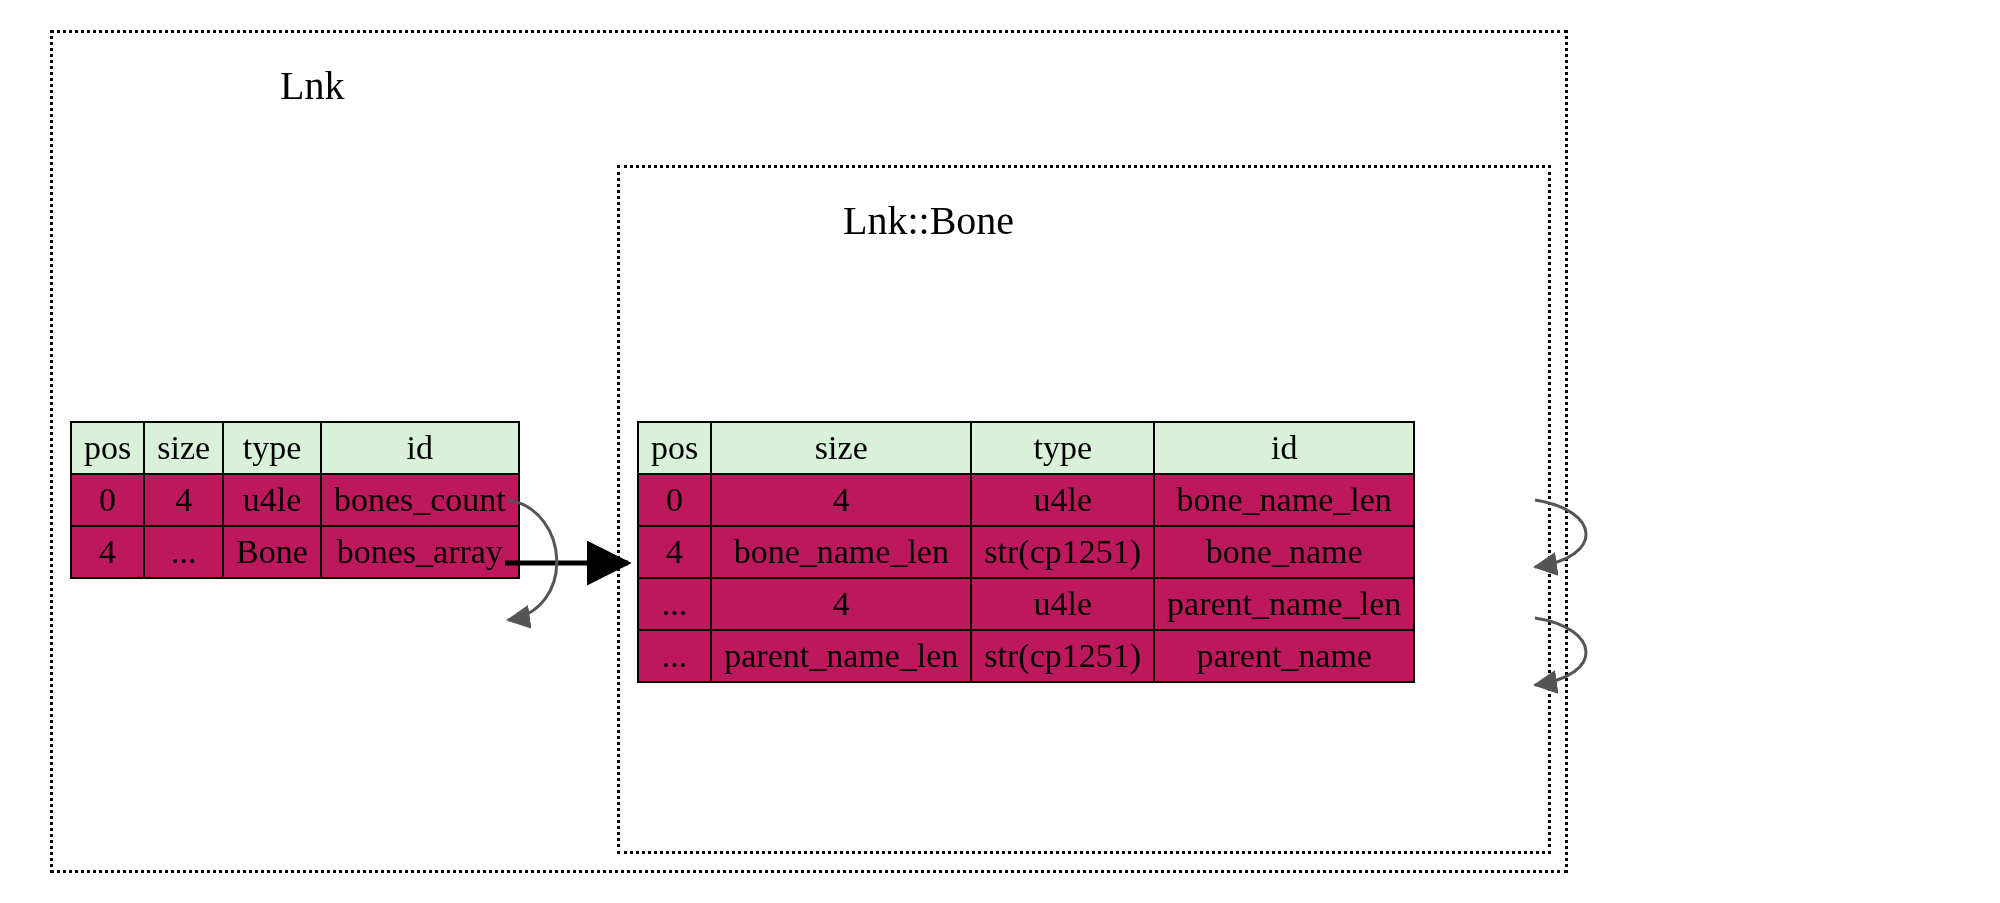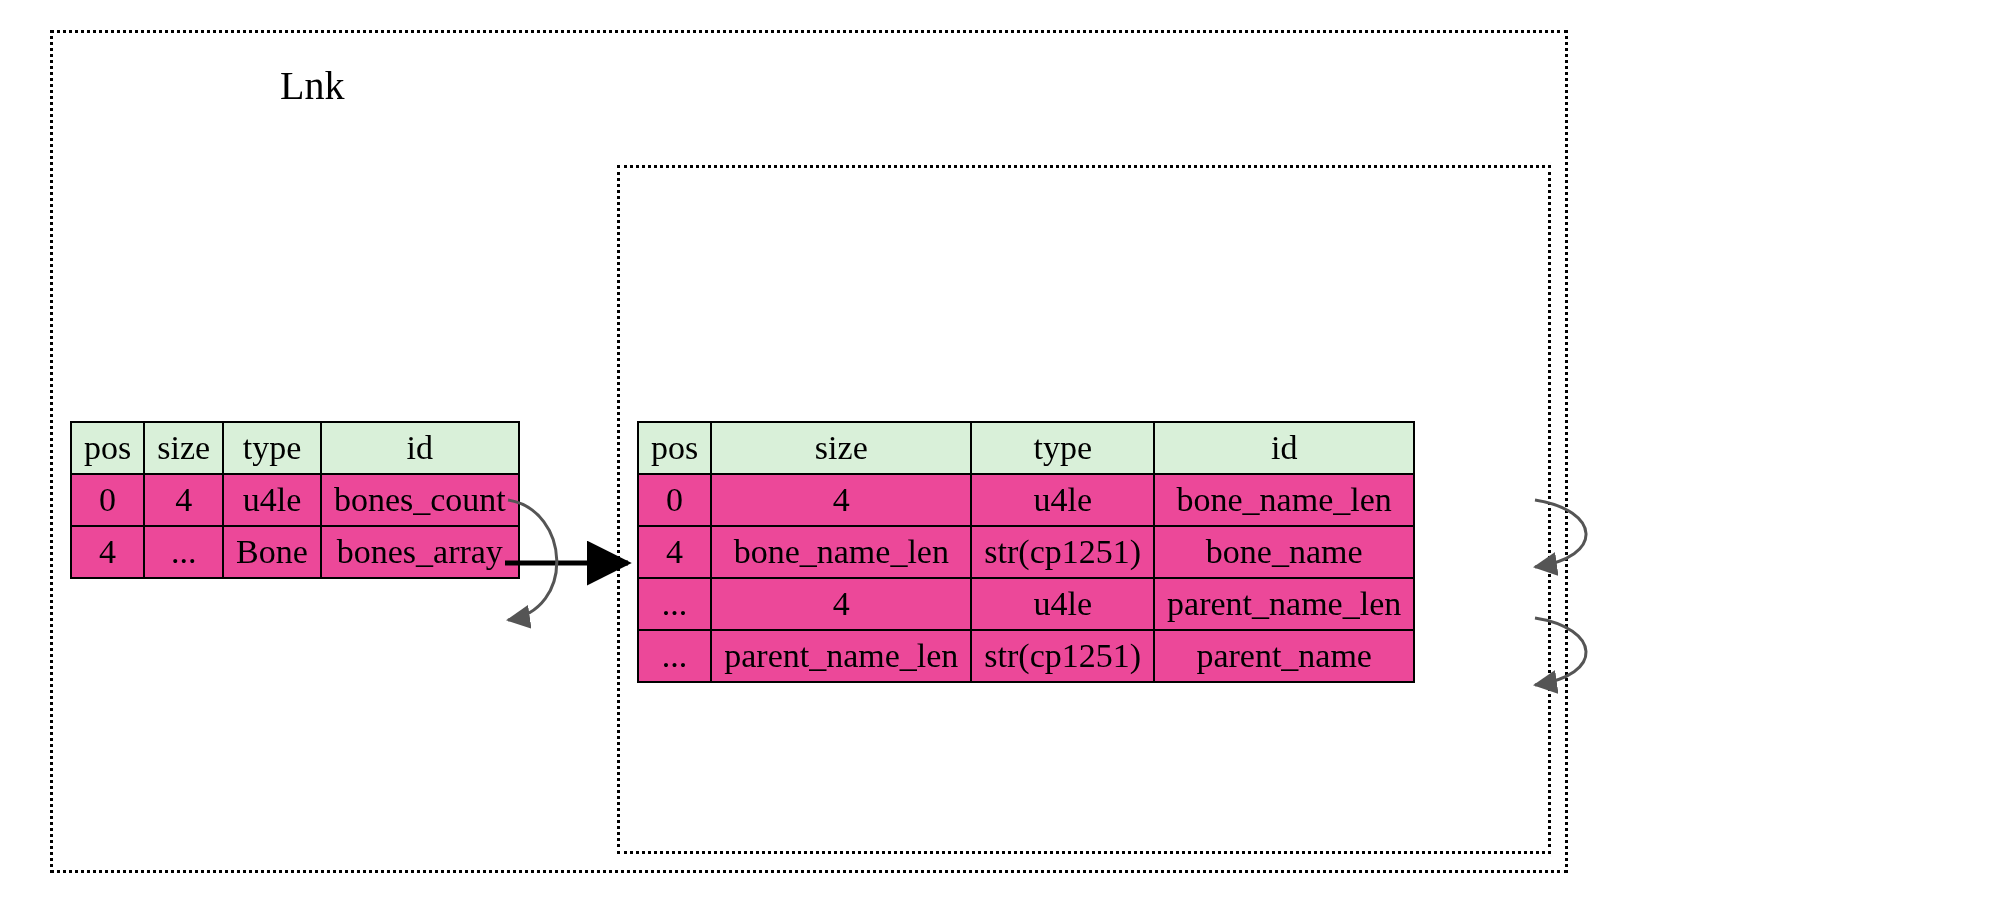--- a/index.html
+++ b/index.html
@@ -25,21 +25,21 @@
     position: absolute;
     font-size: 40px;
     white-space: nowrap;
   }
 
   
   table.struct {
     position: absolute;
     border-collapse: collapse;
     font-size: 34px;
-    background: #ec4899;
+    background: #be185d;
   }
   table.struct th, table.struct td {
     border: 2px solid #000;
     padding: 6px 12px;
     text-align: center;
     font-weight: normal;
     white-space: nowrap;
   }
   table.struct th {
     background: #d9f0d9;
@@ -55,20 +55,21 @@
 </style>
 </head>
 <body>
 
 <div class="canvas">
 
   <div class="dotbox" style="left:50px; top:30px; width:1518px; height:843px;"></div>
   <div class="box-title" style="left:280px; top:62px;">Lnk</div>
 
   <div class="dotbox" style="left:617px; top:165px; width:934px; height:689px;"></div>
+  <div class="box-title" style="left:843px; top:197px;">Lnk::Bone</div>
 
   <table class="struct" style="left:70px; top:421px;">
     <thead>
       <tr>
         <th>pos</th>
         <th>size</th>
         <th>type</th>
         <th>id</th>
       </tr>
     </thead>

